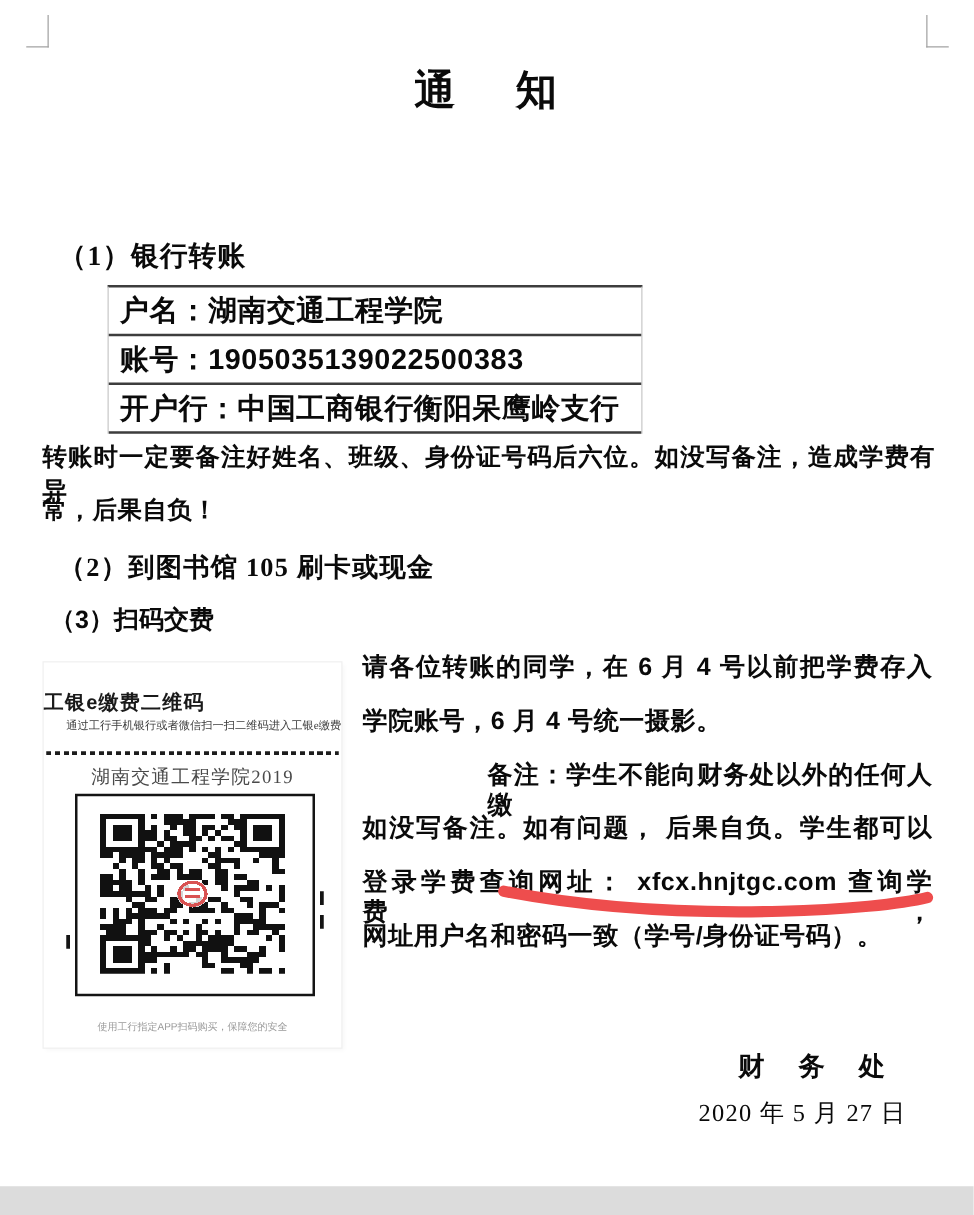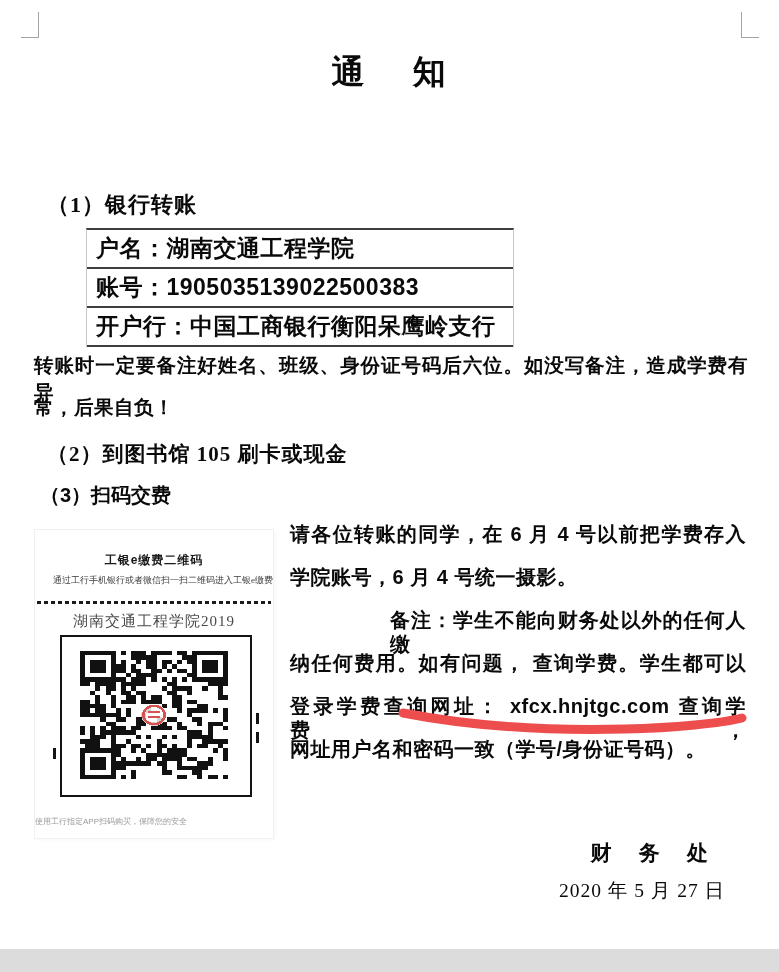--- a/index.html
+++ b/index.html
@@ -29,32 +29,32 @@
 
   .warn{left:34px;width:714px;font-size:19.5px;letter-spacing:0.5px;}
   .warn.l1{top:352px;text-align:justify;text-align-last:justify;}
   .warn.l2{top:394px;}
   .item2{left:47px;top:440px;font-size:21px;font-weight:600;letter-spacing:1px;}
   .item3{left:40px;top:482px;font-size:20px;}
 
   
   .qr-panel{left:35px;top:530px;width:238px;height:308px;background:#fff;
             box-shadow:0 0 0 1px #f0f0f0, 2px 2px 4px rgba(0,0,0,0.04);}
-  .qr-head{position:absolute;left:0;top:22px;width:100%;text-align:center;font-size:12px;
+  .qr-head{position:absolute;left:0;top:22px;width:100%;font-size:16px;
            letter-spacing:1px;color:#1a1a1a;}
   .qr-sub{position:absolute;left:0;top:44px;width:100%;text-align:right;font-size:9px;
           color:#3c3c3c;font-weight:400;font-family:Liberation Serif, serif;}
   .qr-dash{position:absolute;left:2px;top:71px;width:234px;height:3px;
            background:repeating-linear-gradient(90deg,#1c1c1c 0 4px,transparent 4px 7px);}
   .qr-name{position:absolute;left:0;top:82px;width:100%;text-align:center;font-size:15px;
            color:#4a4a4a;letter-spacing:1px;}
   .qr-frame{position:absolute;left:25px;top:105px;width:188px;height:158px;border:2.5px solid #141414;}
   .qr-frame svg{position:absolute;left:18px;top:14px;}
   .tick{position:absolute;width:3px;height:11px;background:#141414;}
-  .qr-foot{position:absolute;left:0;top:286px;width:100%;text-align:left;font-size:8px;
+  .qr-foot{position:absolute;left:0;top:286px;width:100%;text-align:center;font-size:8px;
            color:#9a9a9a;font-weight:400;font-family:"Liberation Sans","DejaVu Sans",sans-serif;}
 
   
   .notice{left:290px;width:456px;font-size:20px;letter-spacing:0.5px;line-height:24px;}
   .jl{text-align:justify;text-align-last:justify;}
   .n1{top:522px;} .n2{top:565px;} .n3{top:608px;padding-left:100px;width:356px;}
   .n4{top:651px;} .n5{top:694px;} .n6{top:737px;}
 
   .underline-svg{position:absolute;left:0;top:0;pointer-events:none;}
 
@@ -437,21 +437,21 @@
       <div class="tick" style="left:-9px;top:70%;"></div>
       <div class="tick" style="right:-9px;top:48%;"></div>
       <div class="tick" style="right:-9px;top:60%;"></div>
     </div>
     <div class="qr-foot">使用工行指定APP扫码购买，保障您的安全</div>
   </div>
 
   <div class="abs notice n1 jl sans">请各位转账的同学，在 6 月 4 号以前把学费存入</div>
   <div class="abs notice n2 sans">学院账号，6 月 4 号统一摄影。</div>
   <div class="abs notice n3 jl sans">备注：学生不能向财务处以外的任何人缴</div>
-  <div class="abs notice n4 jl sans">纳任何费用。如有问题，  查询学费。学生都可以</div>
+  <div class="abs notice n4 jl sans">如没写备注。如有问题，  后果自负。学生都可以</div>
   <div class="abs notice n5 jl sans">登录学费查询网址：  xfcx.hnjtgc.com 查询学费，</div>
   <div class="abs notice n6 sans">网址用户名和密码一致（学号/身份证号码）。</div>
 
   <svg class="underline-svg" width="779" height="972">
     <path d="M403,713 C470,726 545,731 625,729 C675,728 722,723 742,718" fill="none" stroke-width="9" stroke-linecap="round" stroke="#ee4d4d"></path>
   </svg>
 
   <div class="abs signature serif">财 务 处</div>
   <div class="abs datefield serif">2020 年 5 月 27 日</div>
 

